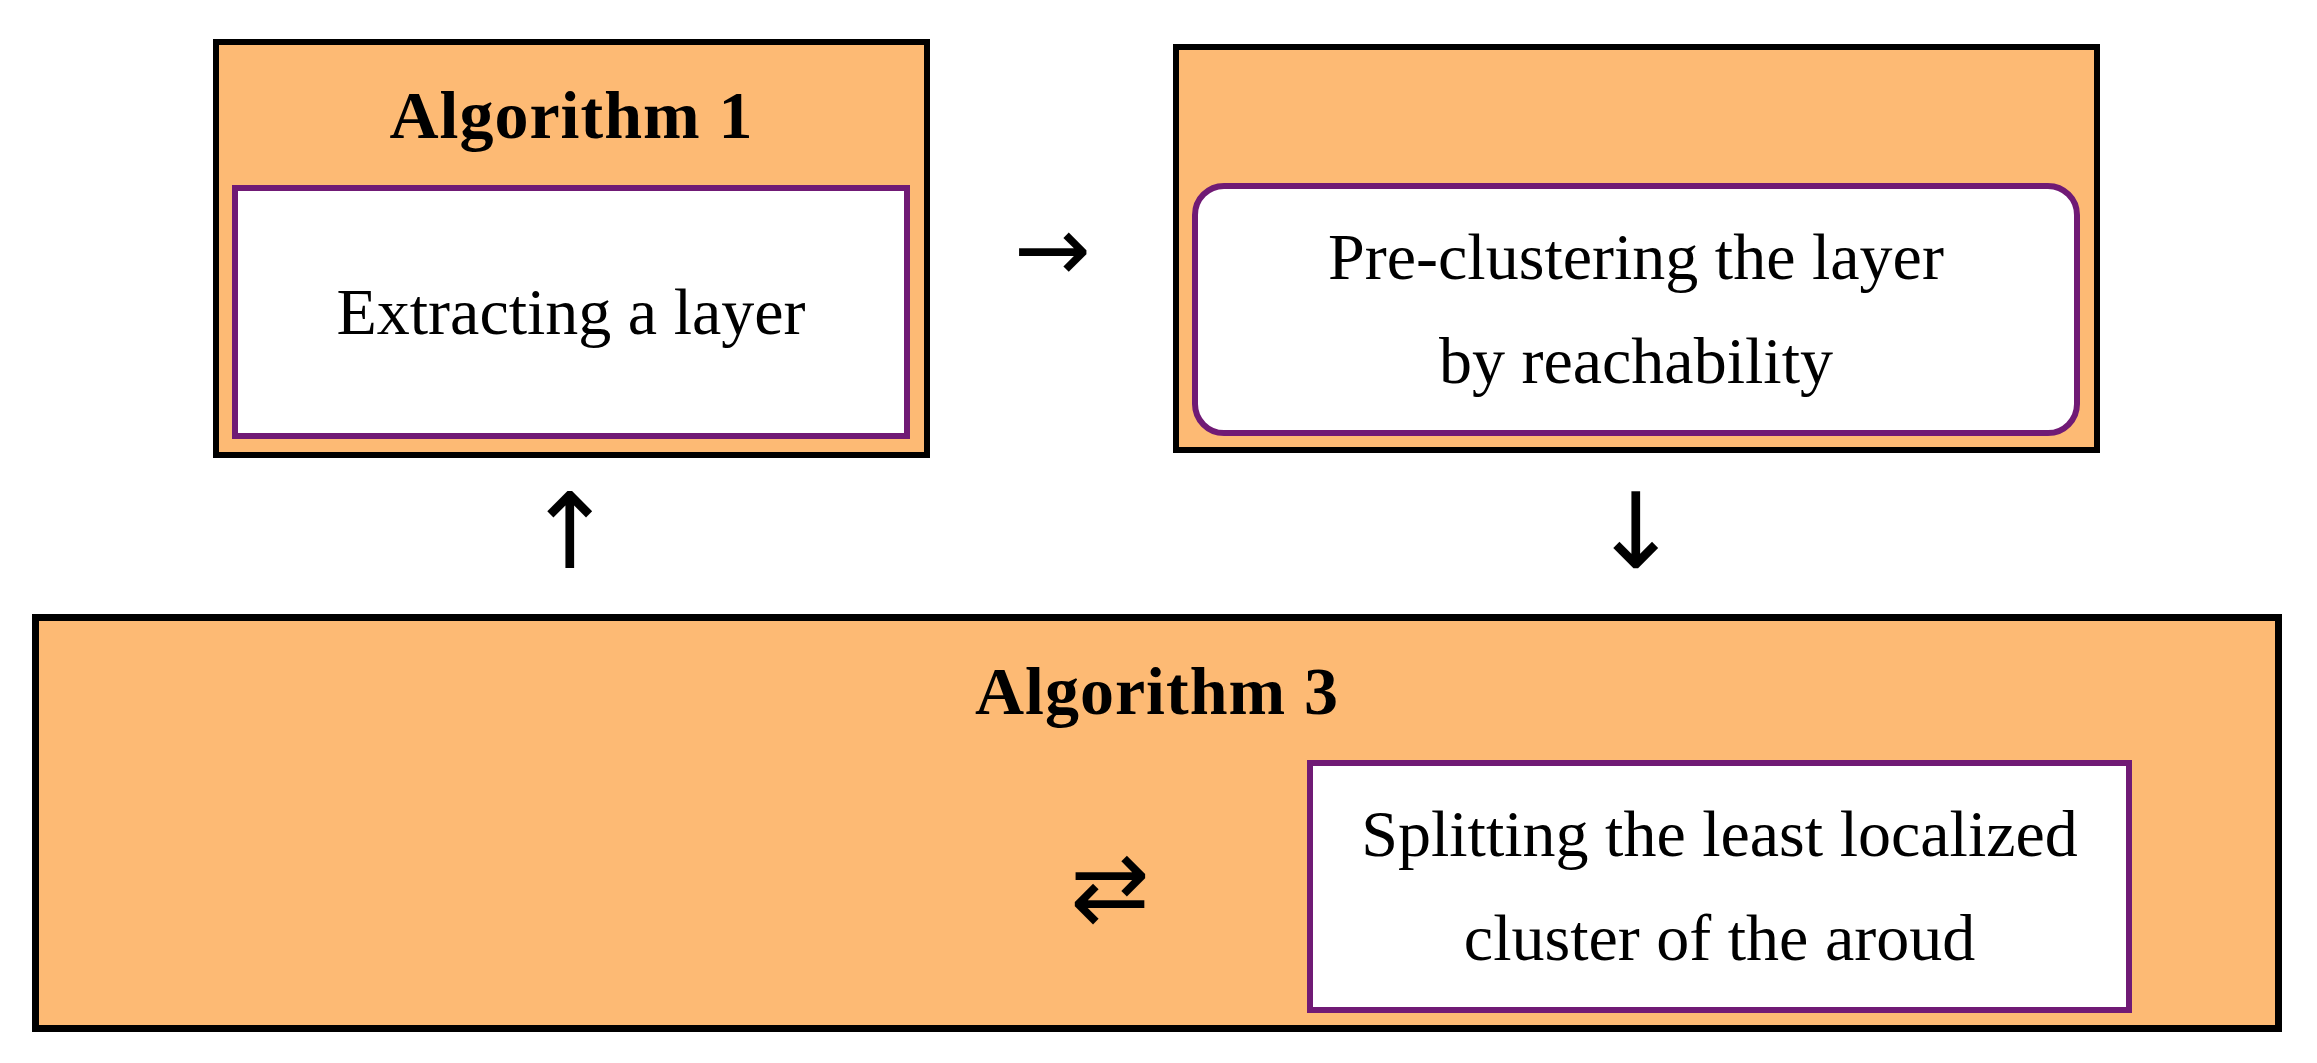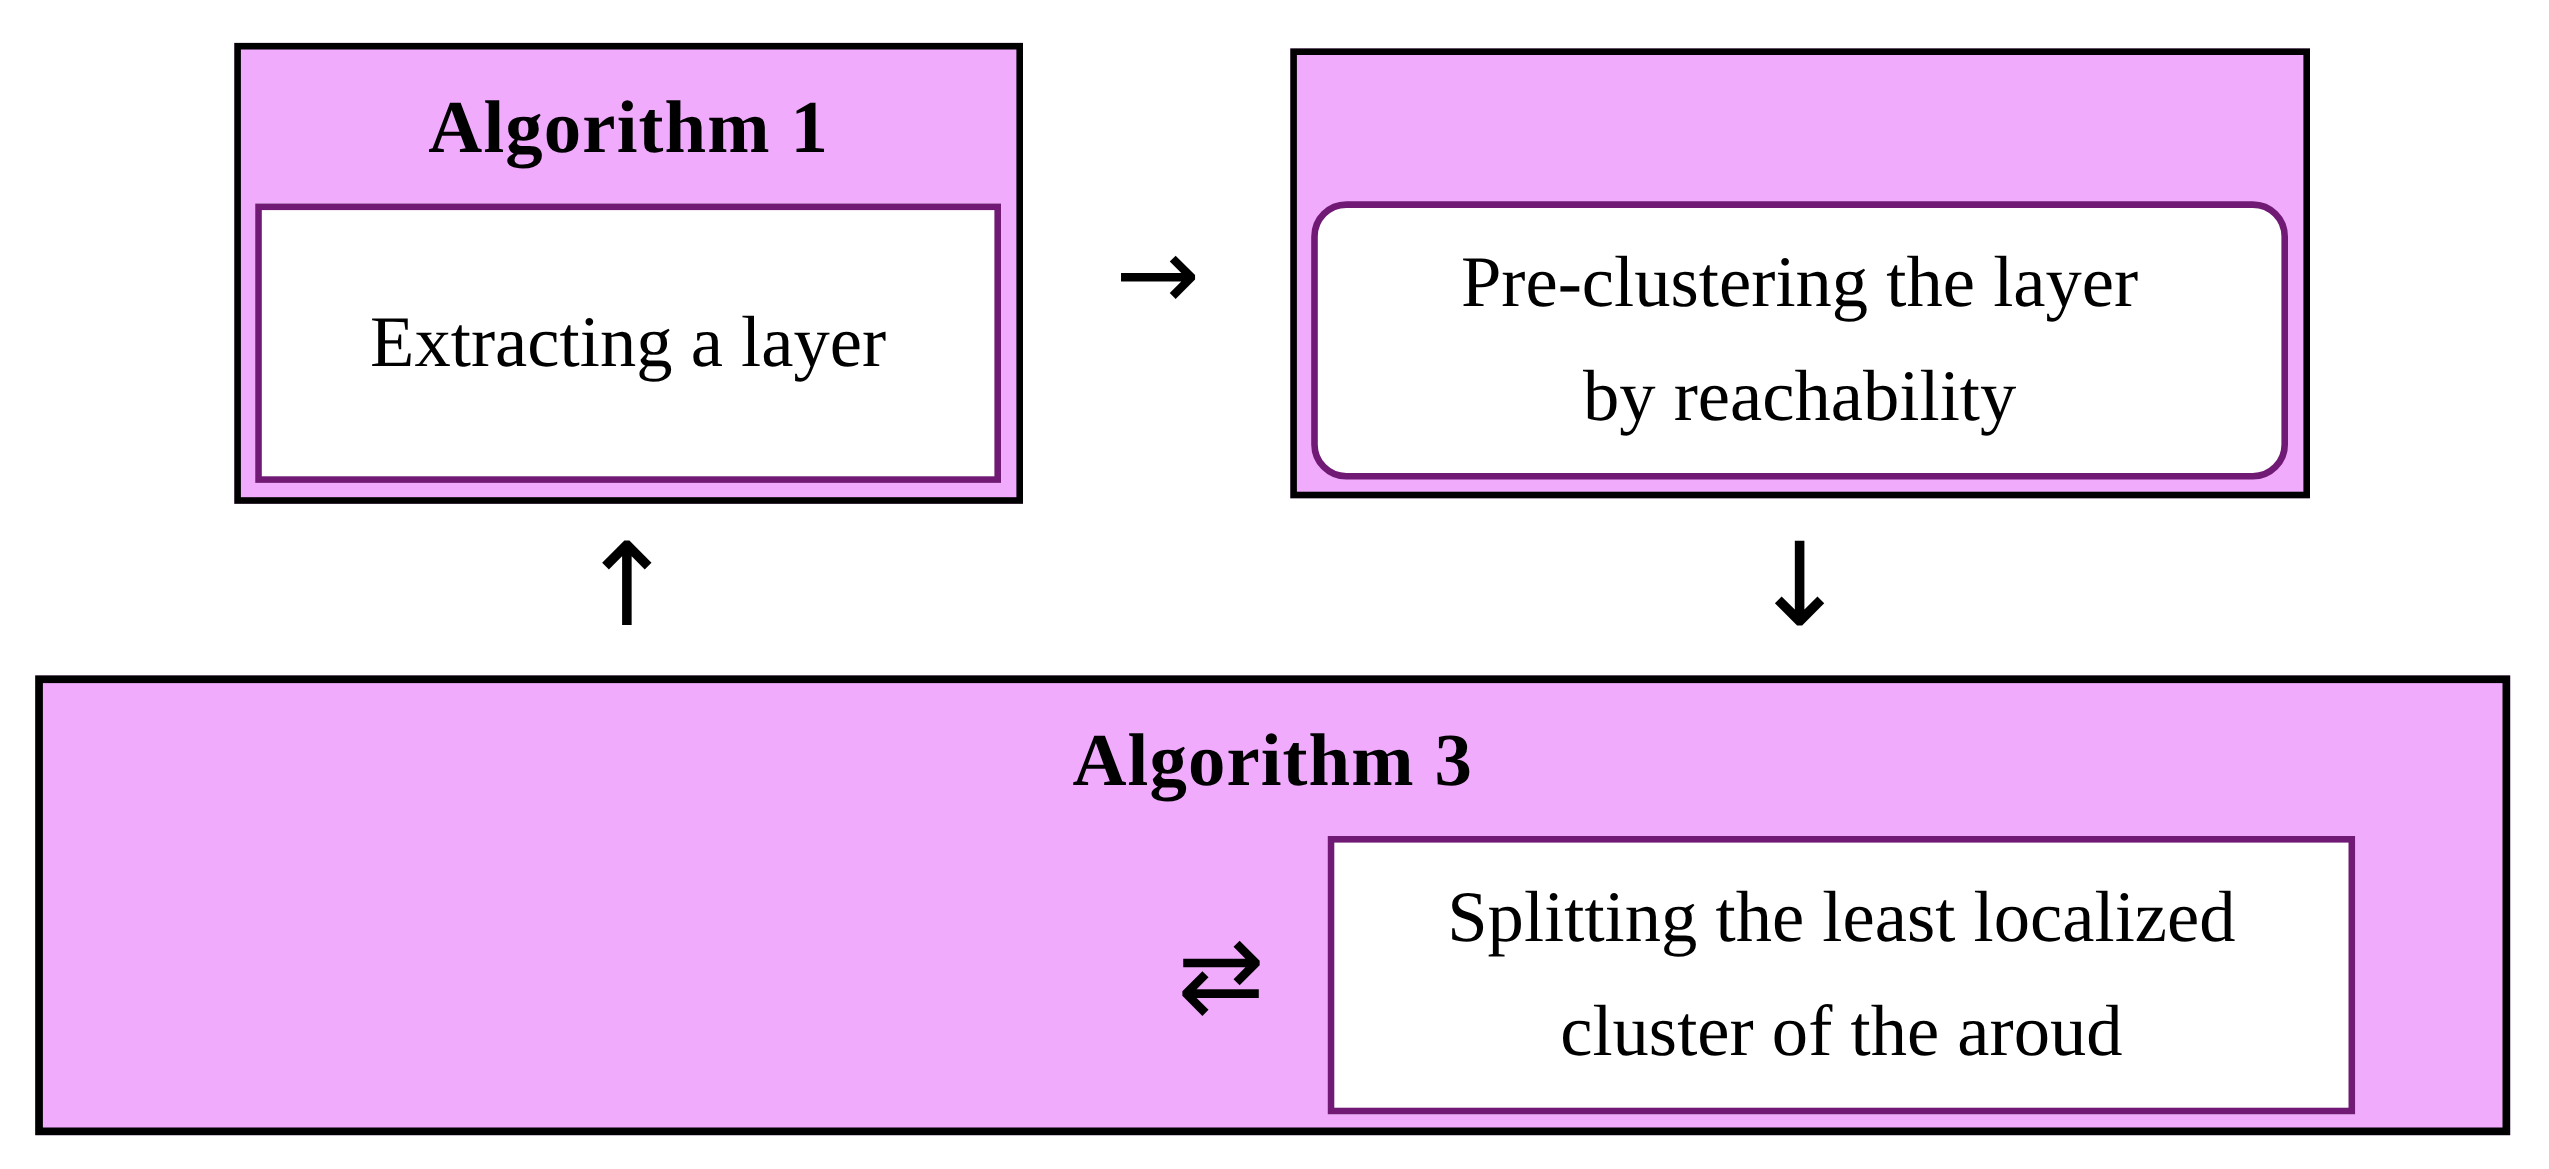--- a/index.html
+++ b/index.html
@@ -13,21 +13,21 @@
     height: 1063px;
     background: #ffffff;
     color: #000000;
     font-family: "Liberation Serif", serif;
     overflow: hidden;
   }
   .outer-box {
     position: absolute;
     box-sizing: border-box;
     border: 6px solid #000;
-    background: #f0abfc;
+    background: #fdba74;
   }
   .outer-box.thick {
     border-width: 7px;
   }
   .box-title {
     position: absolute;
     left: 0;
     top: 0;
     width: 100%;
     height: 140px;
@@ -56,21 +56,21 @@
   }
   
   #alg1 { left: 213px; top: 39px;  width: 717px;  height: 419px; }
   #alg1-inner { left: 13px; top: 140px; width: 678px; height: 254px; }
   
   #alg2 { left: 1173px; top: 44px; width: 927px; height: 409px; }
   #alg2-inner { left: 13px; top: 133px; width: 888px; height: 253px; border-radius: 32px; }
   
   #alg3 { left: 32px; top: 614px; width: 2250px; height: 418px; text-decoration: underline; }
   #alg3-inner-left  { left: 14px;   top: 139px; width: 952px;  height: 253px; }
-  #alg3-inner-right { left: 1168px; top: 139px; width: 934px; height: 253px; }
+  #alg3-inner-right { left: 1268px; top: 139px; width: 825px; height: 253px; }
   
   .arrow {
     position: absolute;
     display: flex;
     align-items: center;
     justify-content: center;
     font-family: "DejaVu Sans", sans-serif;
     color: #000;
     line-height: 1;
     user-select: none;

